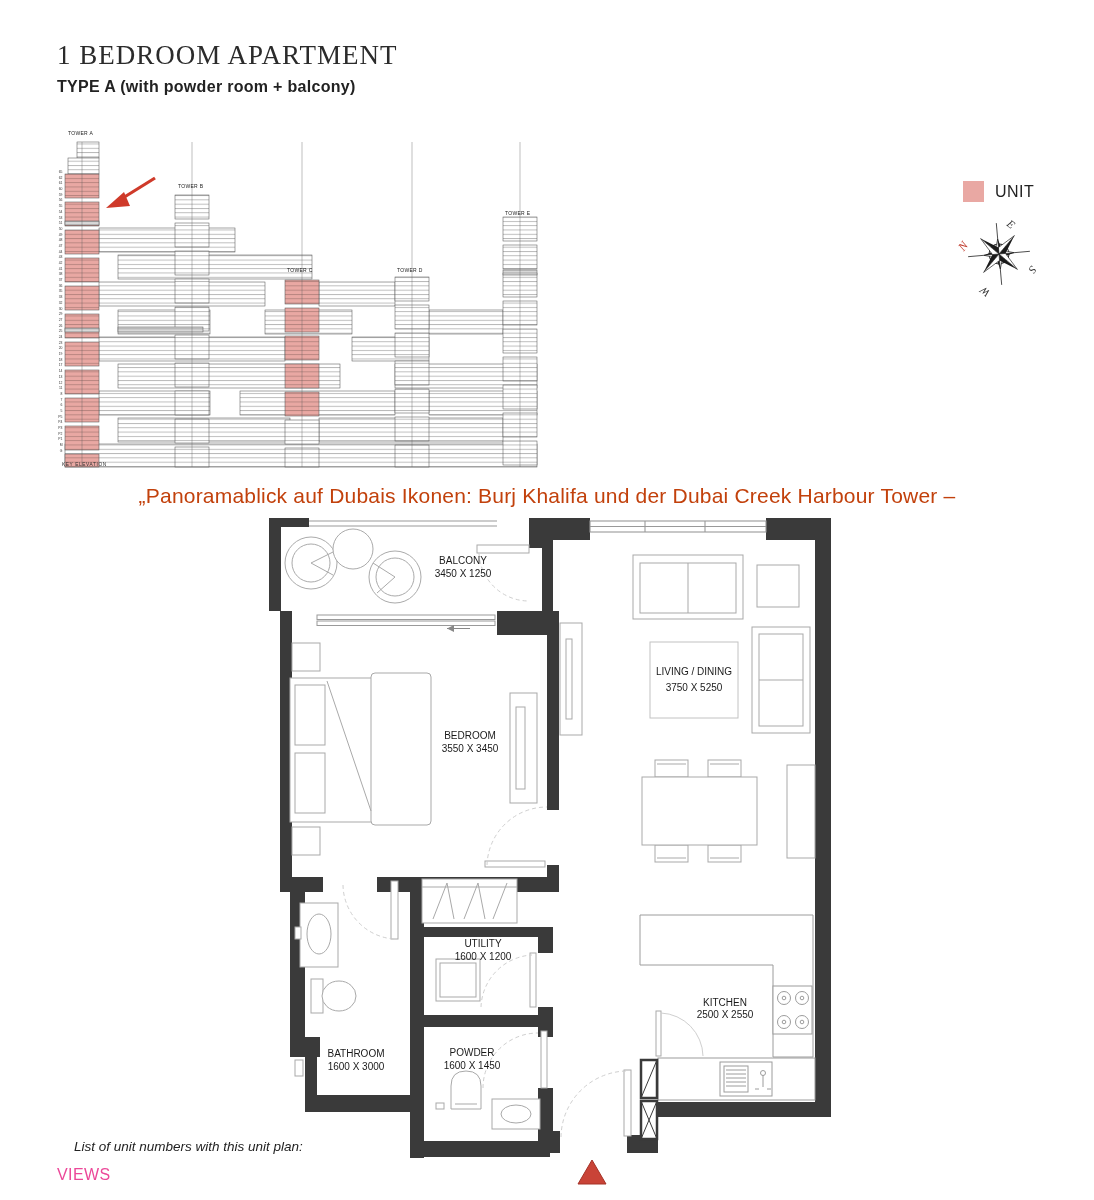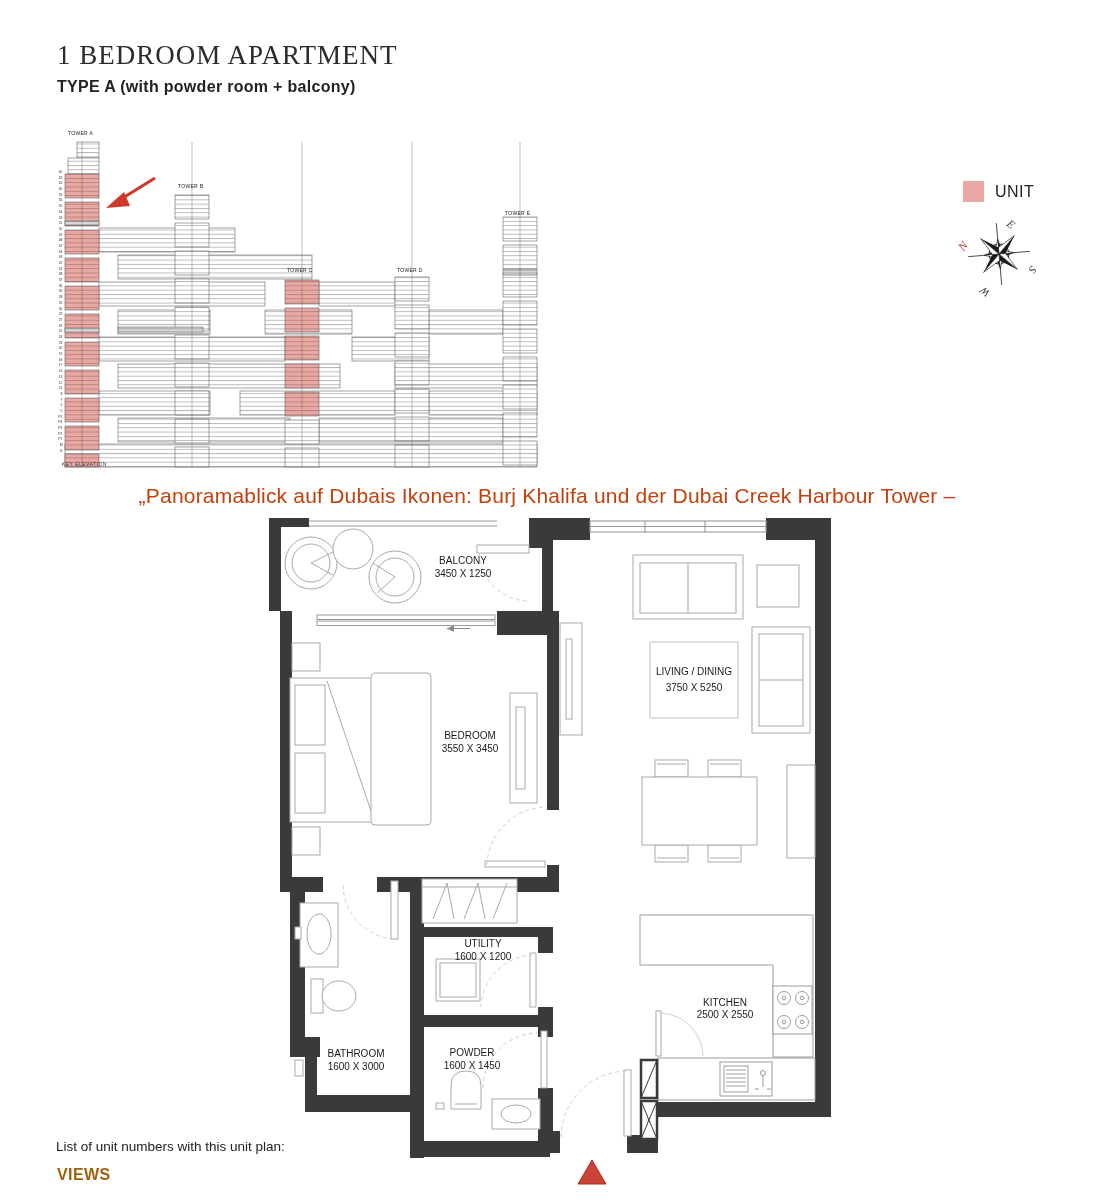--- a/index.html
+++ b/index.html
@@ -8,22 +8,22 @@
   .title{position:absolute;left:57px;top:40px;font-family:"Liberation Serif",serif;
          font-size:27px;font-weight:400;letter-spacing:1px;color:#2b2b2b;}
   .subtitle{position:absolute;left:57px;top:78px;font-size:16px;font-weight:700;letter-spacing:.3px;color:#222;}
   .area-box{position:absolute;right:57px;top:44px;text-align:right;line-height:23px;font-size:15px;color:#1a1a1a;}
   .area-box .hd{font-weight:700;}
   .legend{position:absolute;left:963px;top:181px;display:flex;align-items:center;gap:11px;}
   .legend .swatch{width:21px;height:21px;background:#e9a8a3;}
   .legend .lbl{font-size:16px;letter-spacing:.5px;color:#222;}
   .caption-red{position:absolute;left:0;right:0;top:461px;text-align:center;
                font-size:21px;font-weight:400;color:#c2410c;line-height:29px;letter-spacing:.2px;margin-top:20px;}
-  .footer-list{position:absolute;left:56px;top:1139px;font-size:13.5px;color:#222;}
-  .footer-views{position:absolute;left:57px;top:1166px;font-size:16px;font-weight:700;letter-spacing:.4px;color:#a16207;}
+  .footer-list{position:absolute;left:74px;top:1139px;font-size:13.5px;color:#222;font-style:italic;}
+  .footer-views{position:absolute;left:57px;top:1166px;font-size:16px;font-weight:400;letter-spacing:.4px;color:#ec4899;}
   svg text{font-family:"Liberation Sans",sans-serif;}
   .compass-letter{font-family:"Liberation Serif",serif;font-style:italic;}
 </style>
 </head>
 <body>
 
 <div class="page">
 
   <div class="title">1 BEDROOM APARTMENT</div>
   <div class="subtitle">TYPE A (with powder room + balcony)</div>

